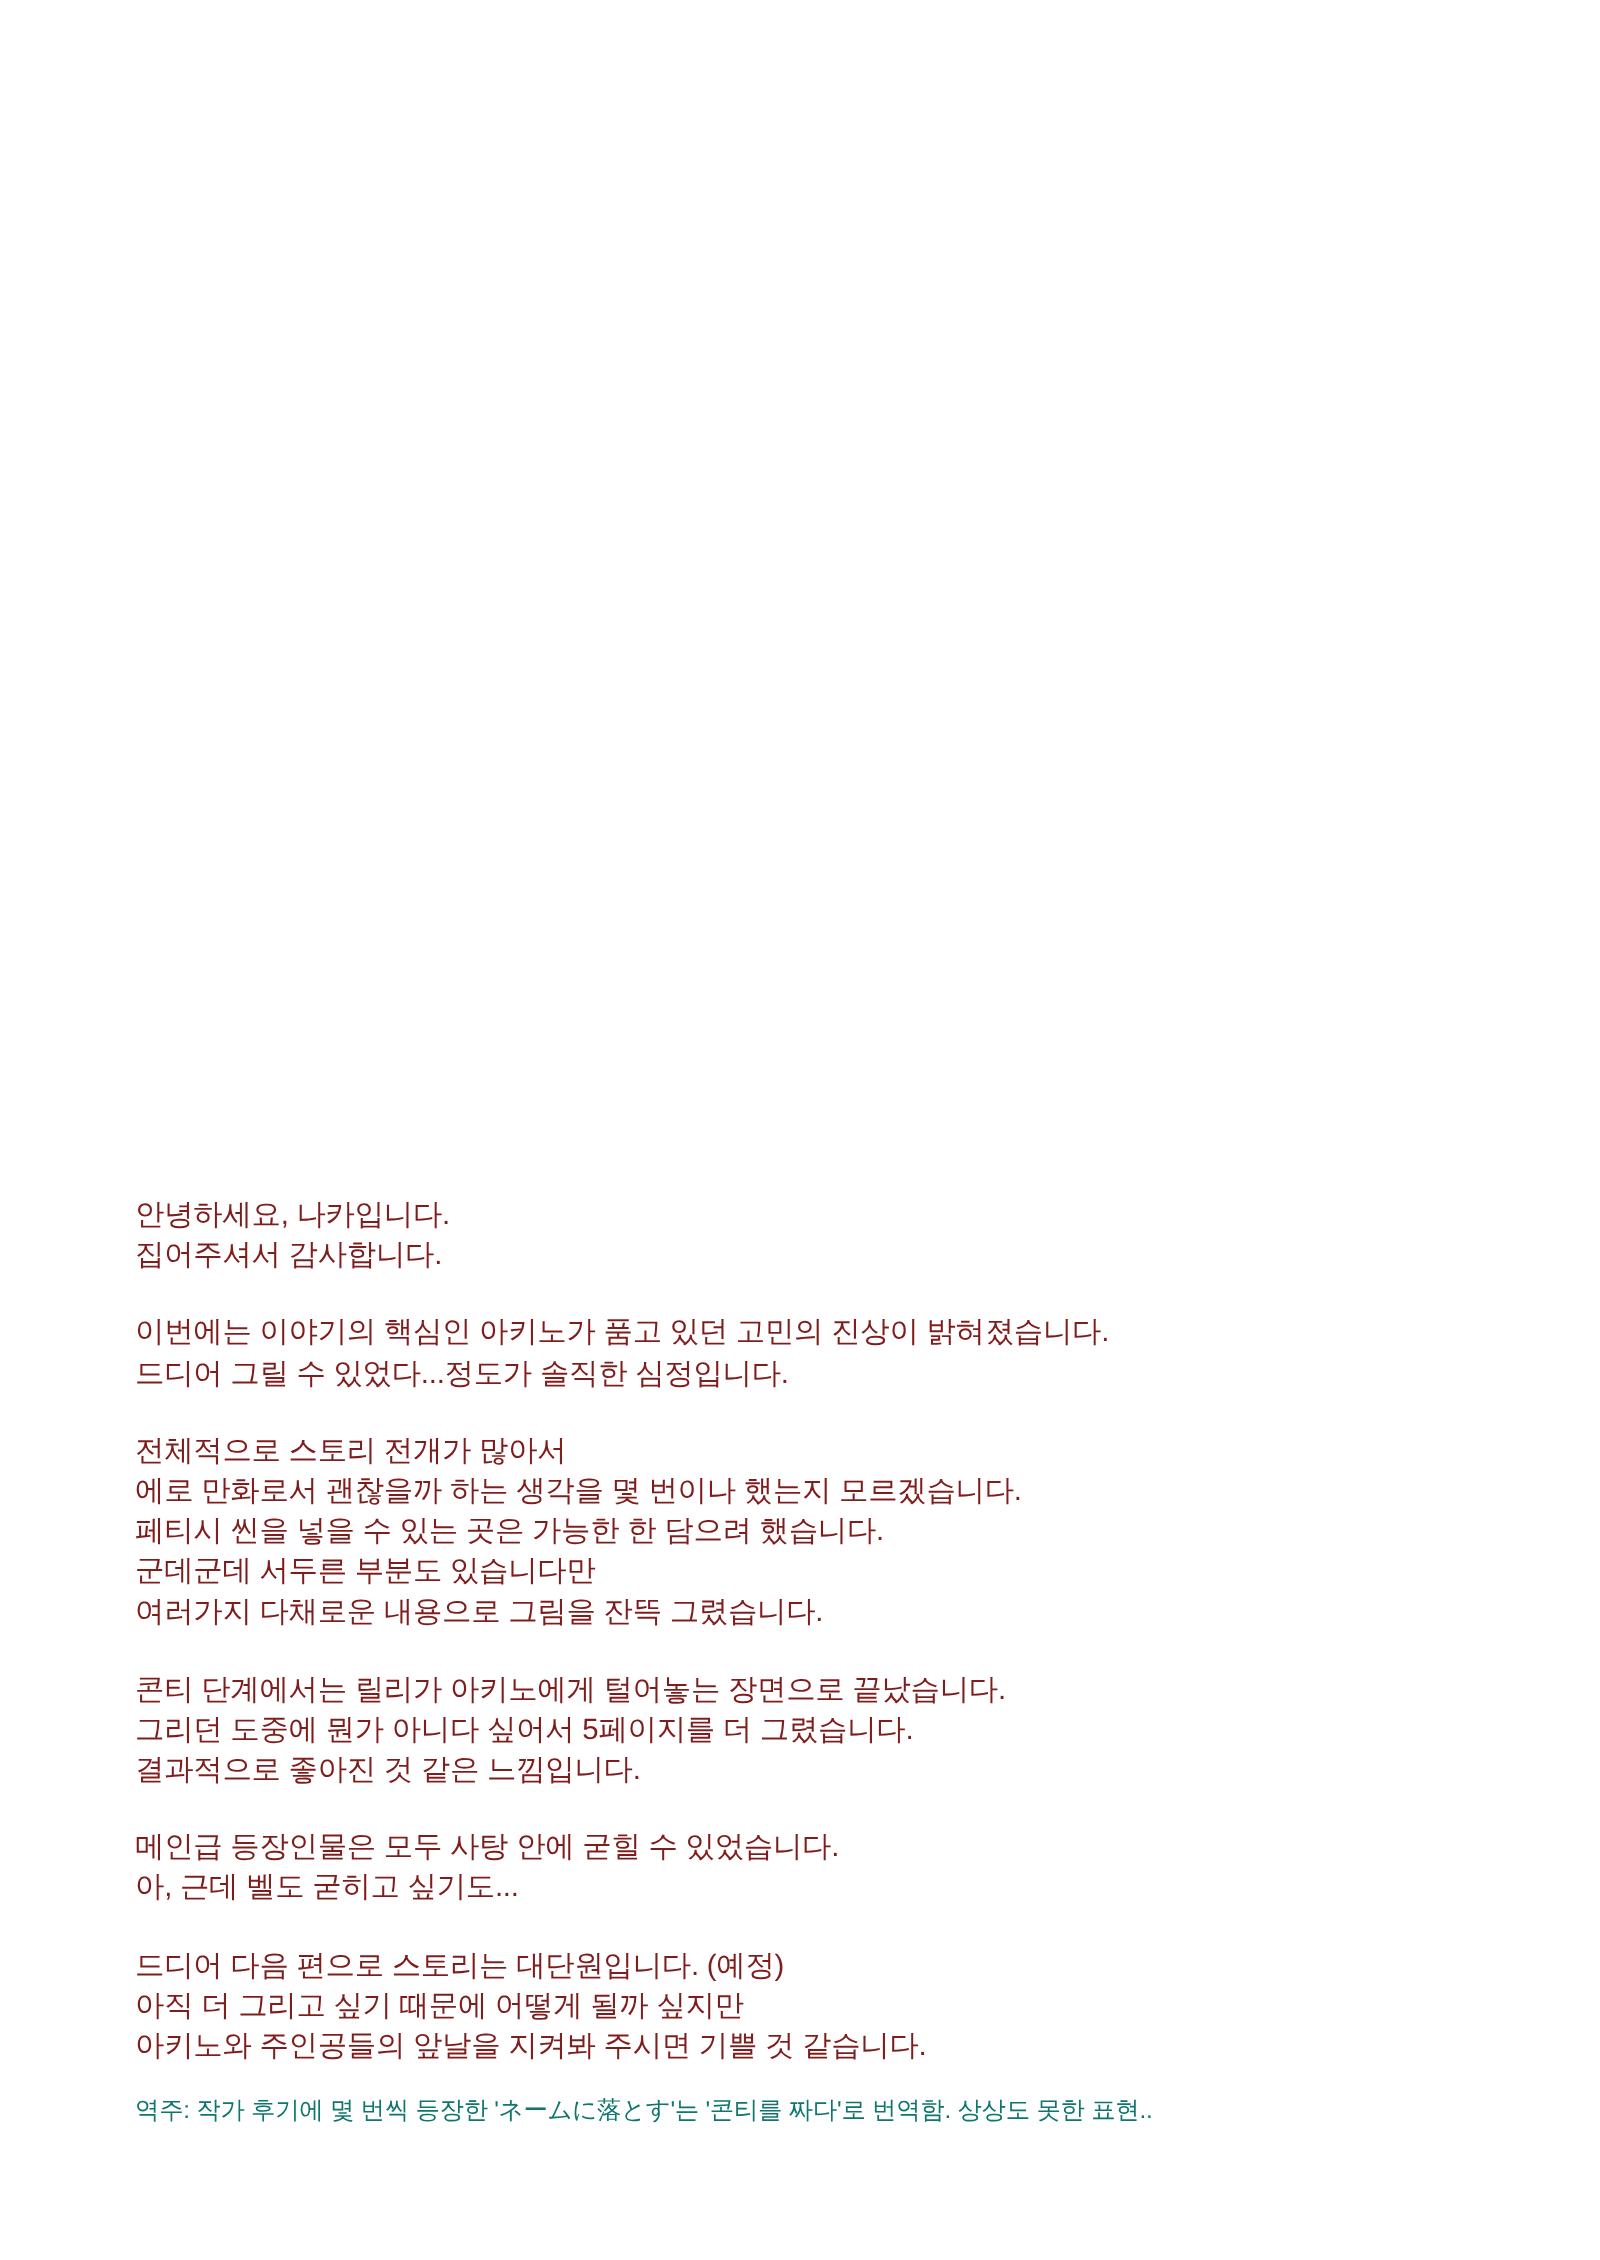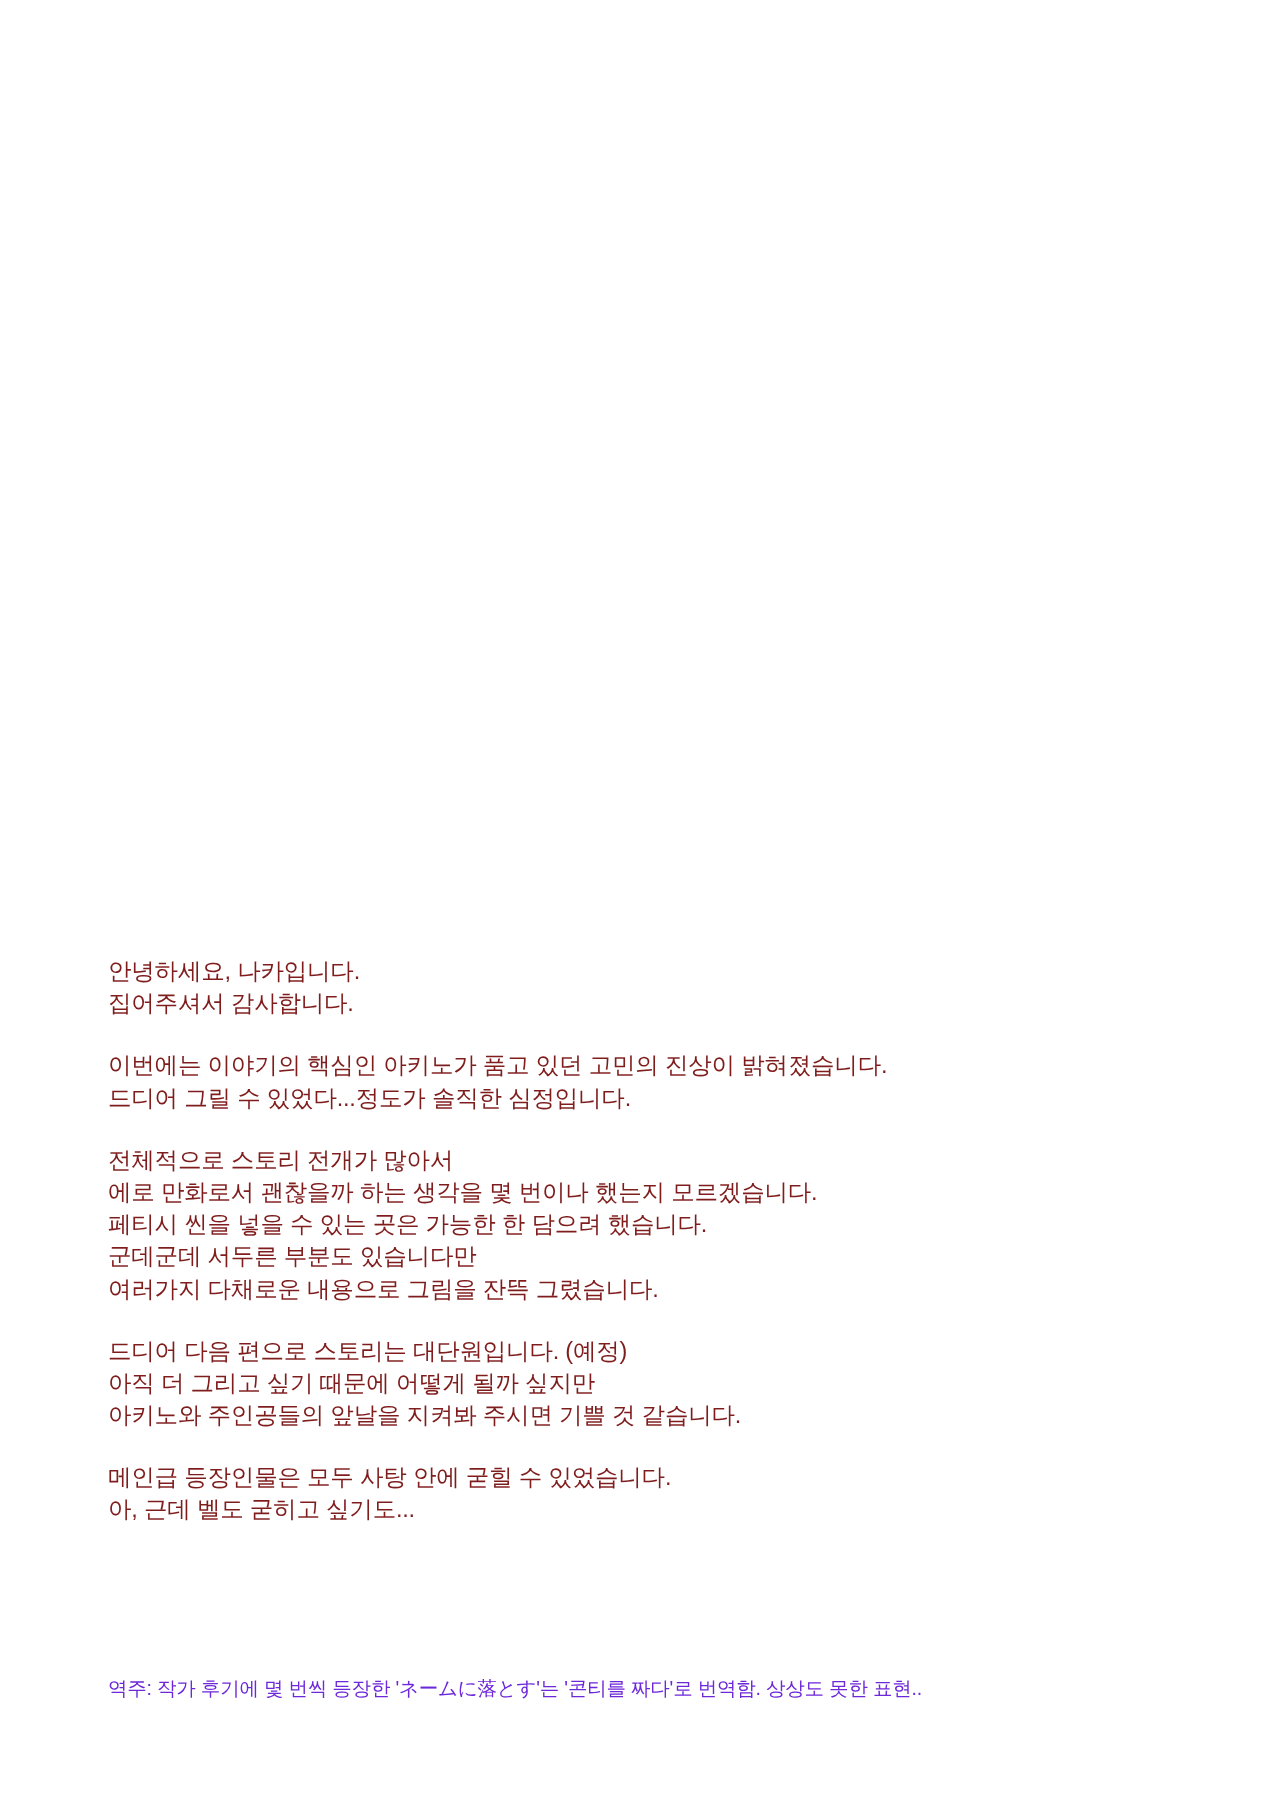--- a/index.html
+++ b/index.html
@@ -43,43 +43,46 @@
     position: absolute;
     left: 108px;
     top: 1674px;
     width: 1030px;
   }
   .note {
     margin: 0;
     font-size: 19.5px;
     line-height: 1.45;
     letter-spacing: -0.2px;
-    color: #6d28d9;
+    color: #0f766e;
     white-space: pre-line;
   }
 </style>
 </head>
 <body>
 
 <div id="page">
 
   <section id="afterword">
     <p class="para">안녕하세요, 나카입니다.
 집어주셔서 감사합니다.</p>
     <p class="para">이번에는 이야기의 핵심인 아키노가 품고 있던 고민의 진상이 밝혀졌습니다.
 드디어 그릴 수 있었다...정도가 솔직한 심정입니다.</p>
     <p class="para">전체적으로 스토리 전개가 많아서
 에로 만화로서 괜찮을까 하는 생각을 몇 번이나 했는지 모르겠습니다.
 페티시 씬을 넣을 수 있는 곳은 가능한 한 담으려 했습니다.
 군데군데 서두른 부분도 있습니다만
 여러가지 다채로운 내용으로 그림을 잔뜩 그렸습니다.</p>
+    <p class="para">콘티 단계에서는 릴리가 아키노에게 털어놓는 장면으로 끝났습니다.
+그리던 도중에 뭔가 아니다 싶어서 5페이지를 더 그렸습니다.
+결과적으로 좋아진 것 같은 느낌입니다.</p>
+    <p class="para">메인급 등장인물은 모두 사탕 안에 굳힐 수 있었습니다.
+아, 근데 벨도 굳히고 싶기도...</p>
     <p class="para">드디어 다음 편으로 스토리는 대단원입니다. (예정)
 아직 더 그리고 싶기 때문에 어떻게 될까 싶지만
 아키노와 주인공들의 앞날을 지켜봐 주시면 기쁠 것 같습니다.</p>
-    <p class="para">메인급 등장인물은 모두 사탕 안에 굳힐 수 있었습니다.
-아, 근데 벨도 굳히고 싶기도...</p>
   </section>
 
   <section id="notes">
     <p class="note">역주: 작가 후기에 몇 번씩 등장한 'ネームに落とす'는 '콘티를 짜다'로 번역함. 상상도 못한 표현..</p>
   </section>
 
 </div>
 
 </body></html>

